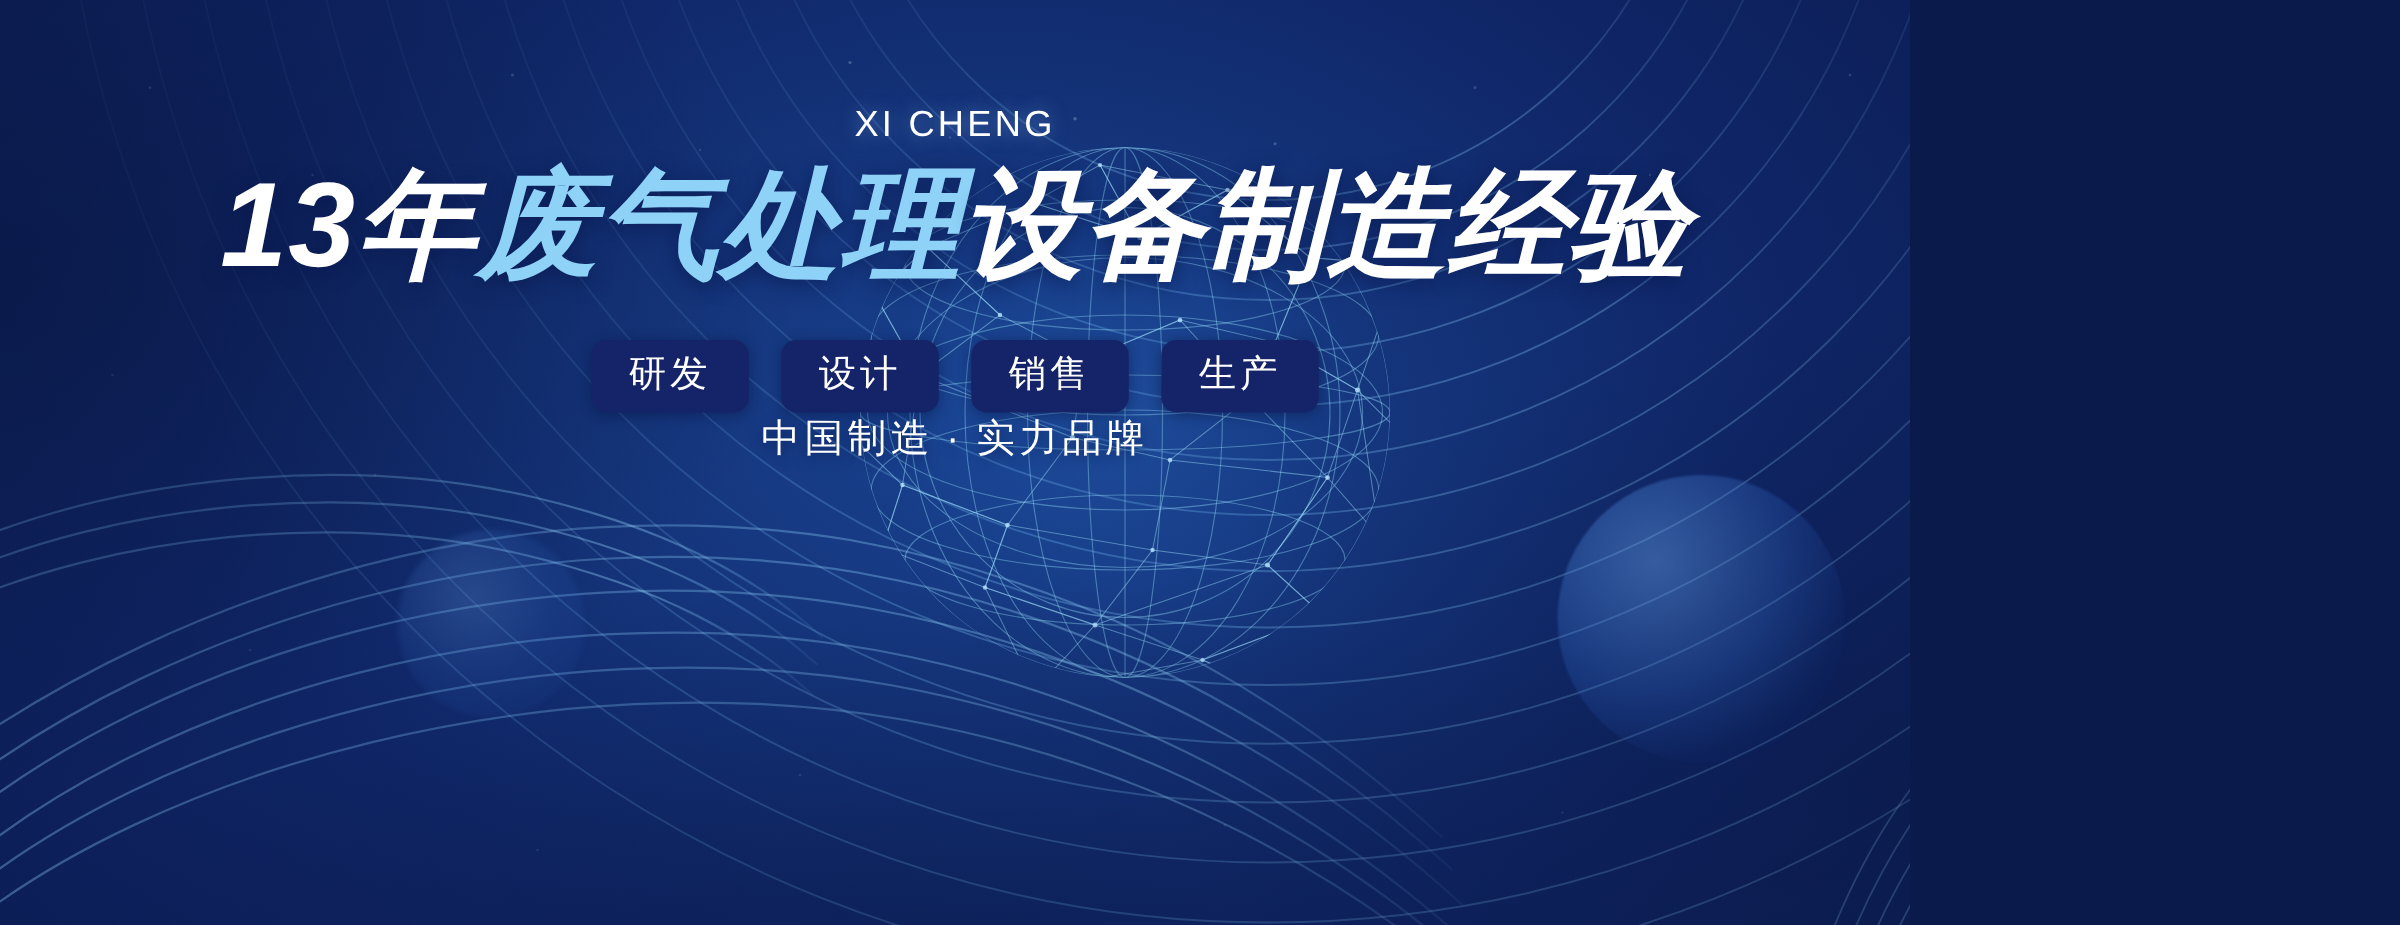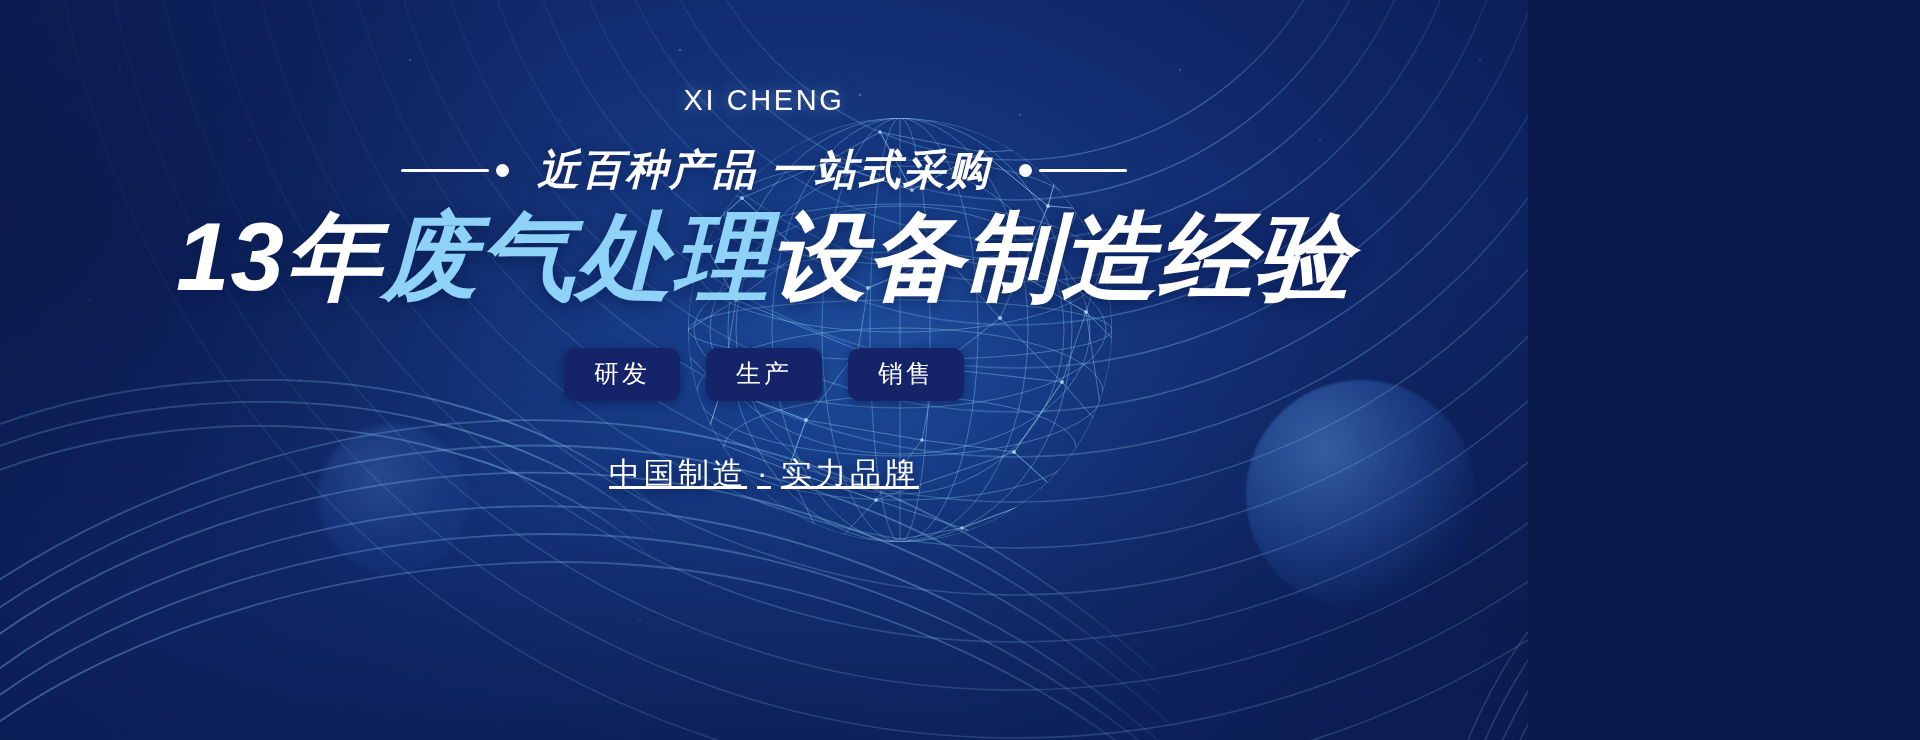--- a/index.html
+++ b/index.html
@@ -139,36 +139,34 @@
   .pill-row {
     margin-top: 40px;
     display: flex;
     gap: 26px;
   }
   .pill {
     background: #152468;
     border-radius: 12px;
     padding: 11px 30px 13px;
     color: #ffffff;
-    font-size: 25px;
+    font-size: 30px;
     font-weight: 400;
     letter-spacing: 3px;
     line-height: 1.15;
     box-shadow: 0 2px 10px rgba(6,18,60,.45);
   }
 
   .footer-line {
-    margin-top: 52px;
     color: #ffffff;
     font-size: 31px;
     letter-spacing: 3.5px;
     font-weight: 400;
     white-space: nowrap;
     text-shadow: 0 2px 10px rgba(8,24,78,.7);
-    text-decoration: underline;
   }
   .footer-line .sep { padding: 0 10px; }
 </style>
 </head>
 <body>
 
 <div class="banner">
 
   <svg class="bg-layer" width="1920" height="740" viewBox="0 0 1920 740" preserveAspectRatio="none">
     <defs>
@@ -370,41 +368,31 @@
   </svg>
 
   <div class="bg-layer bg-vignette"></div>
   <div class="glow-sphere right"></div>
   <div class="glow-sphere left"></div>
 
   <div class="content">
 
     <div class="brand-latin">XI CHENG</div>
 
-    <div class="subtitle-row">
-      <span class="deco">
-        <span class="bar"></span>
-        <span class="dot"></span>
-      </span>
-      <span class="subtitle">近百种产品 一站式采购</span>
-      <span class="deco">
-        <span class="dot"></span>
-        <span class="bar"></span>
-      </span>
-    </div>
 
     <div class="headline">
       <span>13年</span><span class="accent">废气处理</span><span>设备制造经验</span>
     </div>
 
 
     <div class="pill-row">
       <div class="pill">研发</div>
+      <div class="pill">设计</div>
+      <div class="pill">销售</div>
       <div class="pill">生产</div>
-      <div class="pill">销售</div>
     </div>
 
     <div class="footer-line">
       <span>中国制造</span><span class="sep">·</span><span>实力品牌</span>
     </div>
 
   </div>
 </div>
 
 </body></html>

